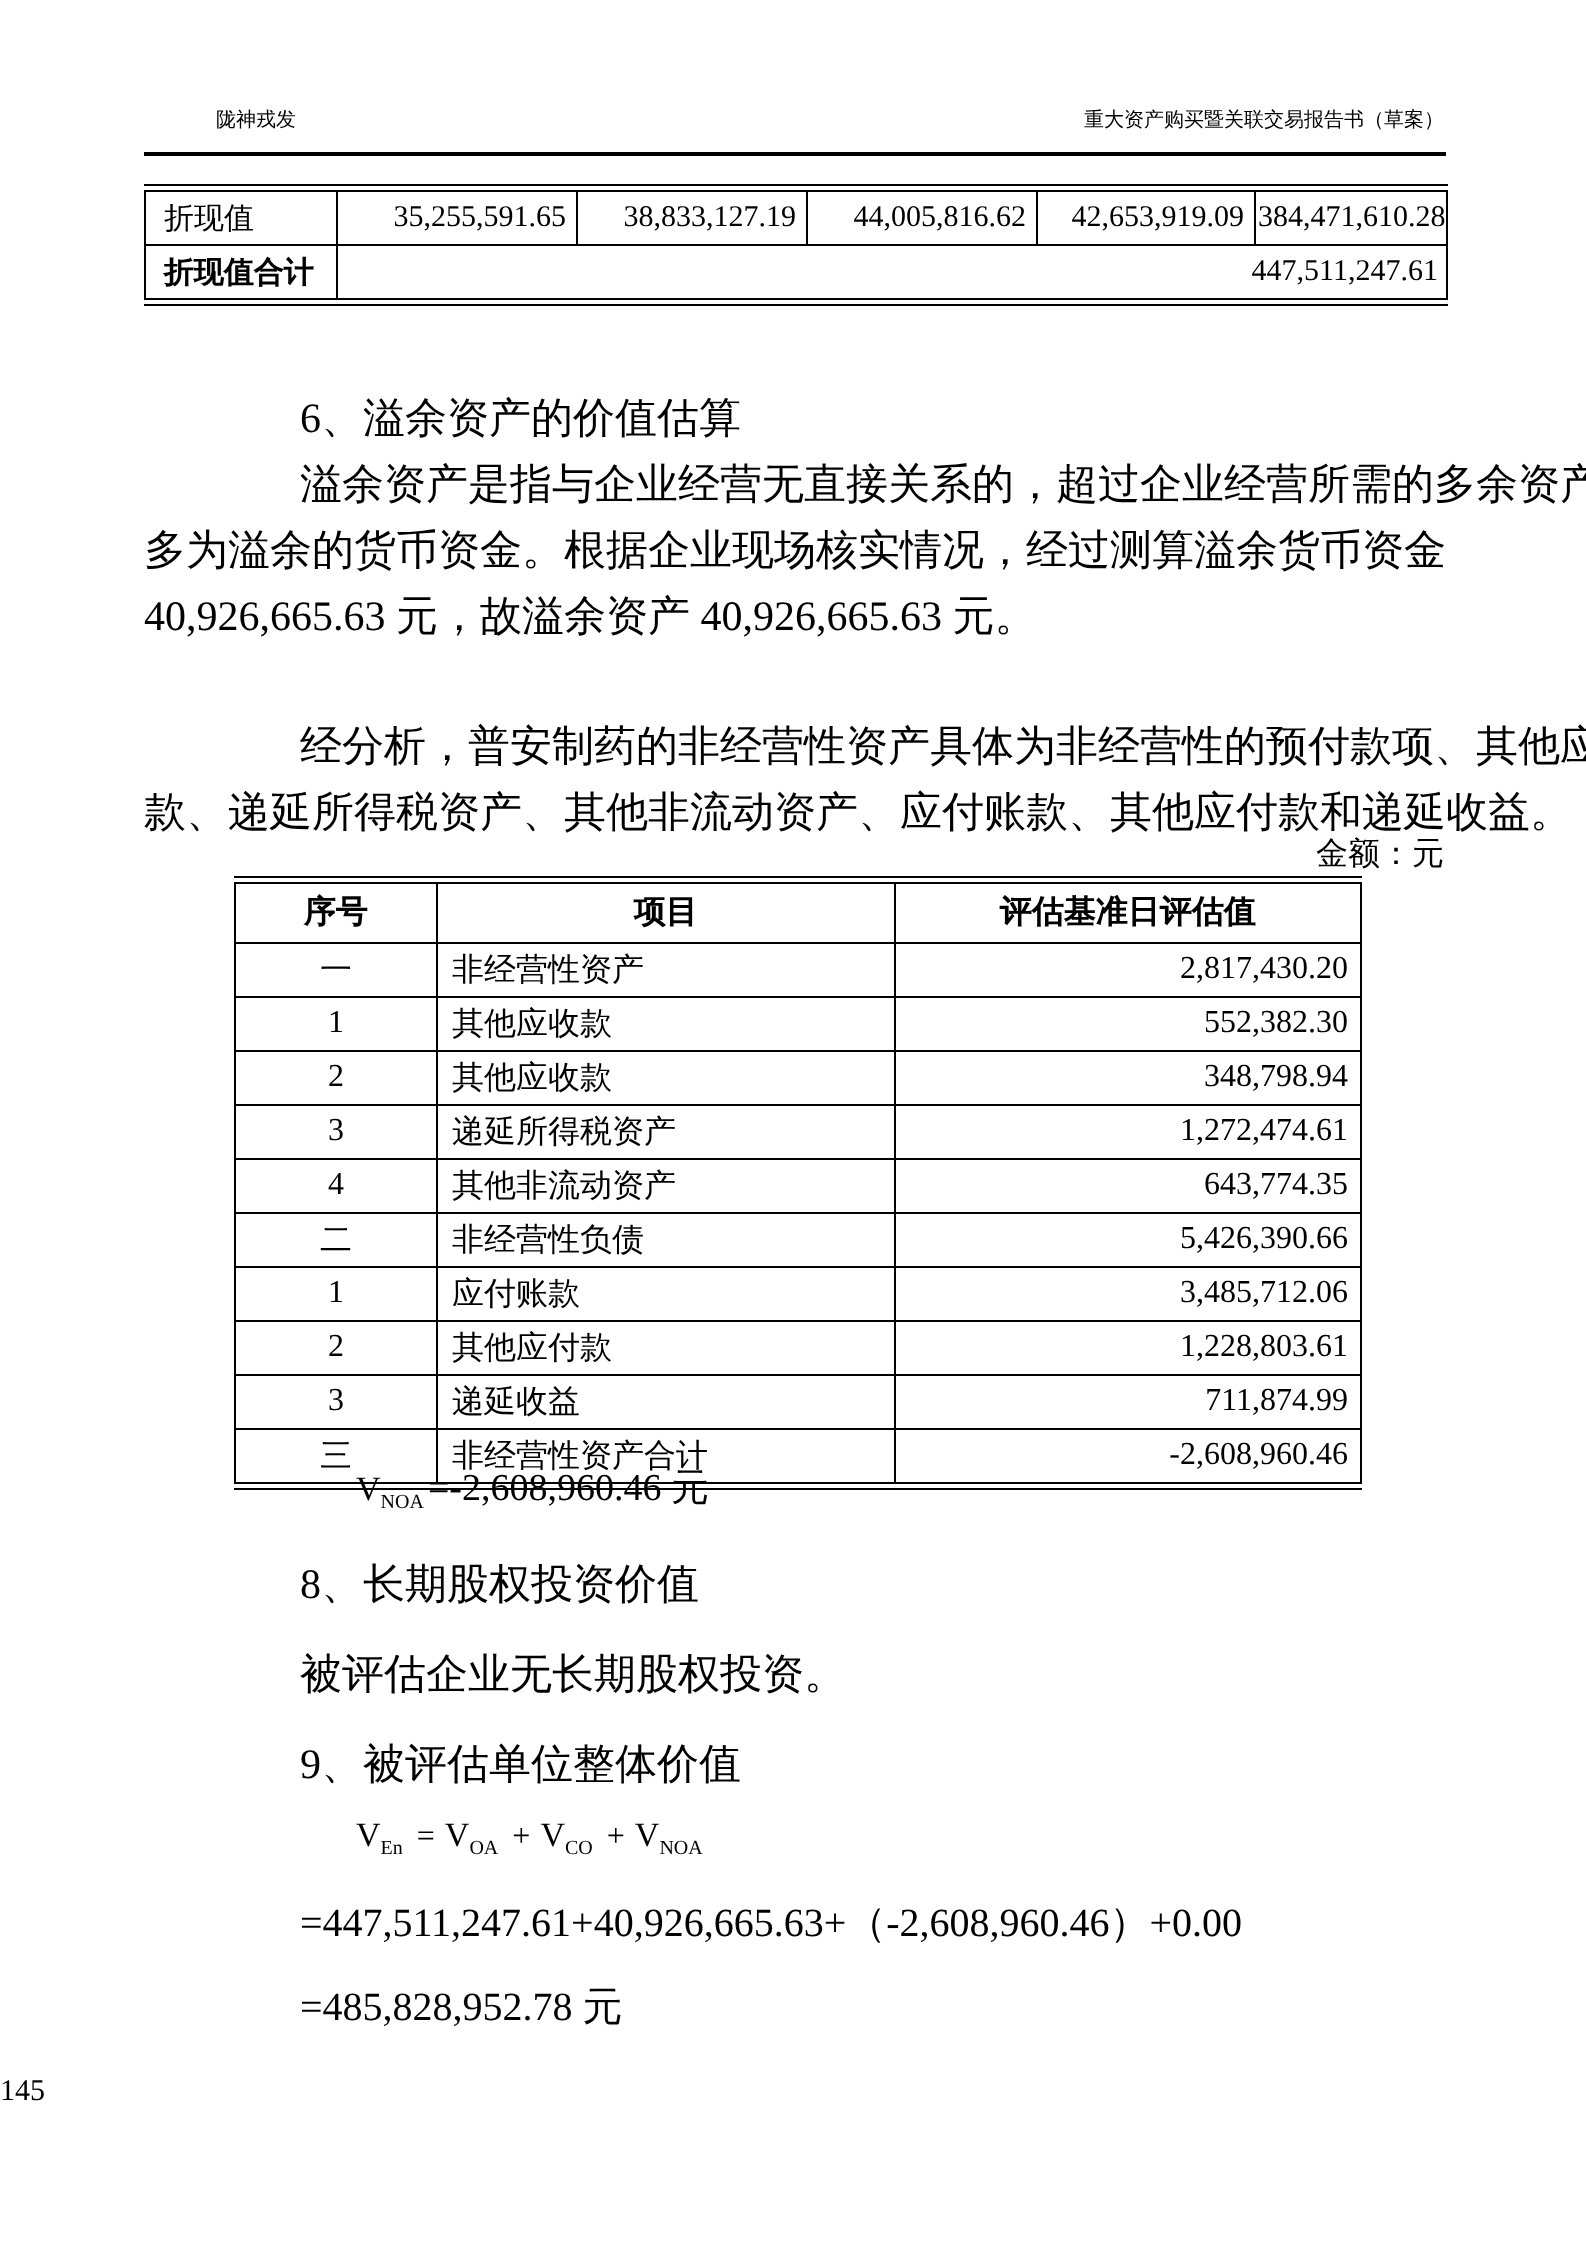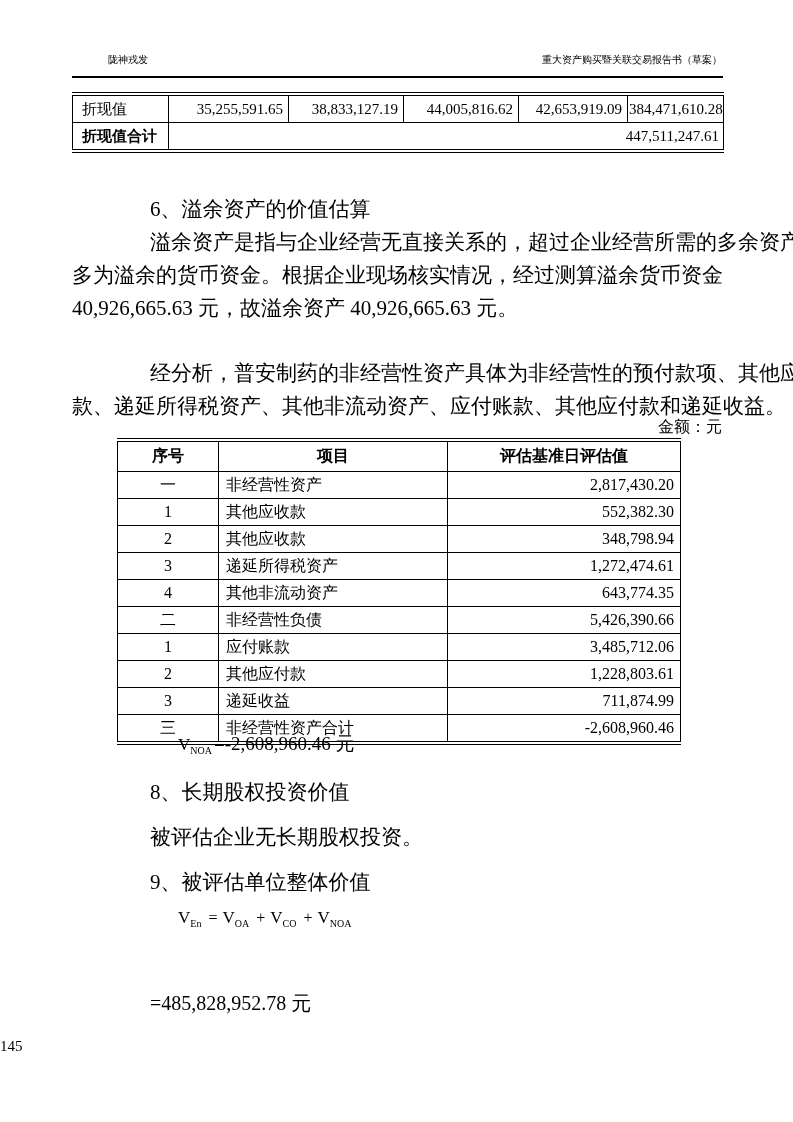--- a/index.html
+++ b/index.html
@@ -160,17 +160,18 @@
 
   <div class="abs h-num" style="top:778px;">8、长期股权投资价值</div>
   <div class="abs body-line" style="left:150px;top:823px;">被评估企业无长期股权投资。</div>
 
   <div class="abs h-num" style="top:868px;">9、被评估单位整体价值</div>
 
   <div class="abs formula" style="top:908px;font-size:16px;">
     <span class="base">V</span><span class="sub">En</span><span class="op">=</span><span class="base">V</span><span class="sub">OA</span><span class="op">+</span><span class="base">V</span><span class="sub">CO</span><span class="op">+</span><span class="base">V</span><span class="sub">NOA</span>
   </div>
 
+  <div class="abs calc" style="top:948px;">=447,511,247.61+40,926,665.63+（-2,608,960.46）+0.00</div>
   <div class="abs calc" style="top:990px;">=485,828,952.78 元</div>
 
   <div class="abs footer" style="top:1038px;">145</div>
 
 </div>
 
 </body></html>

